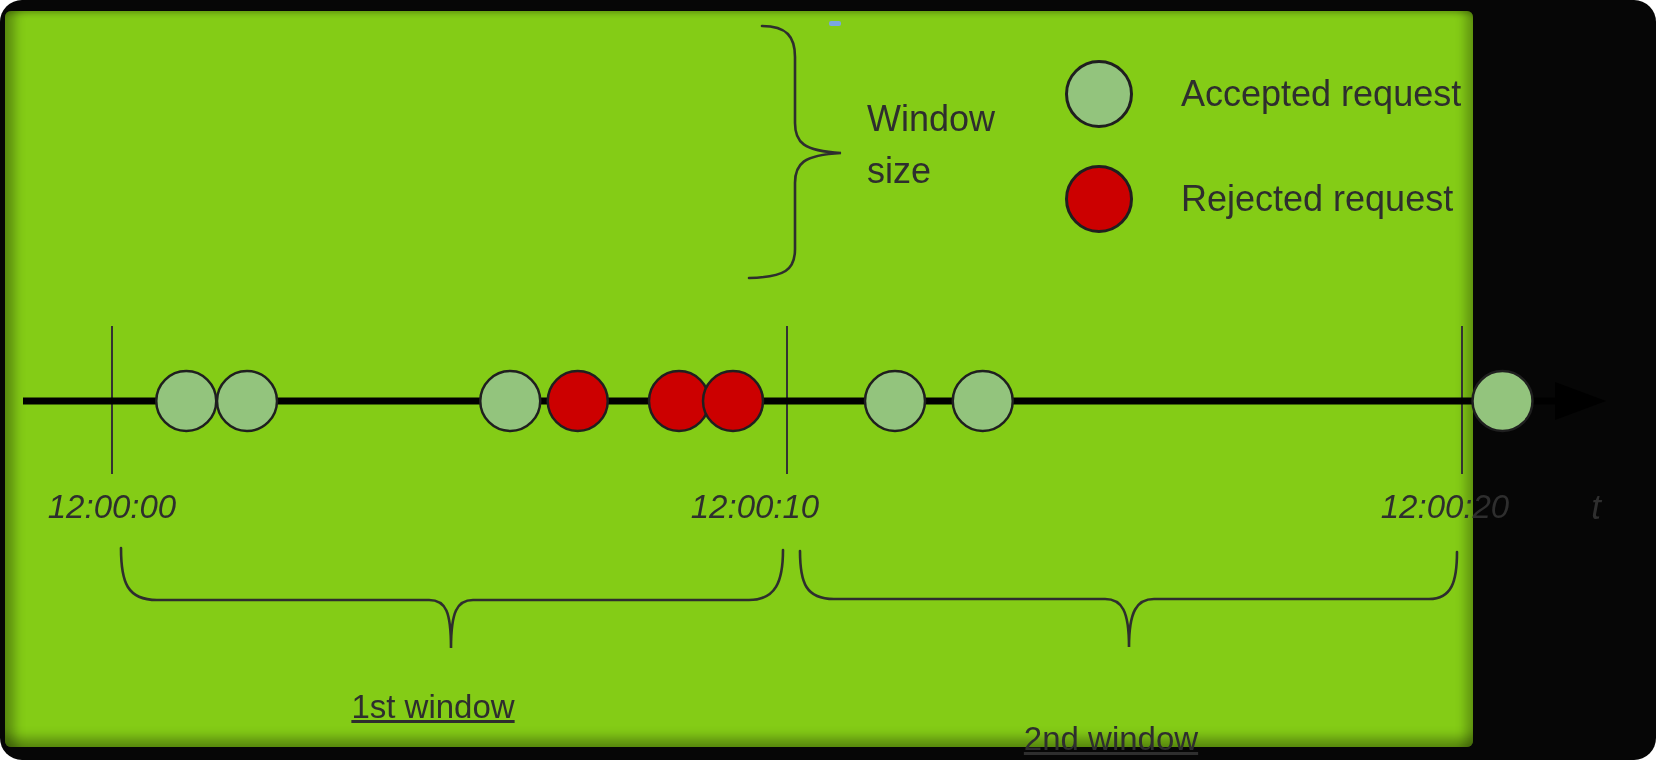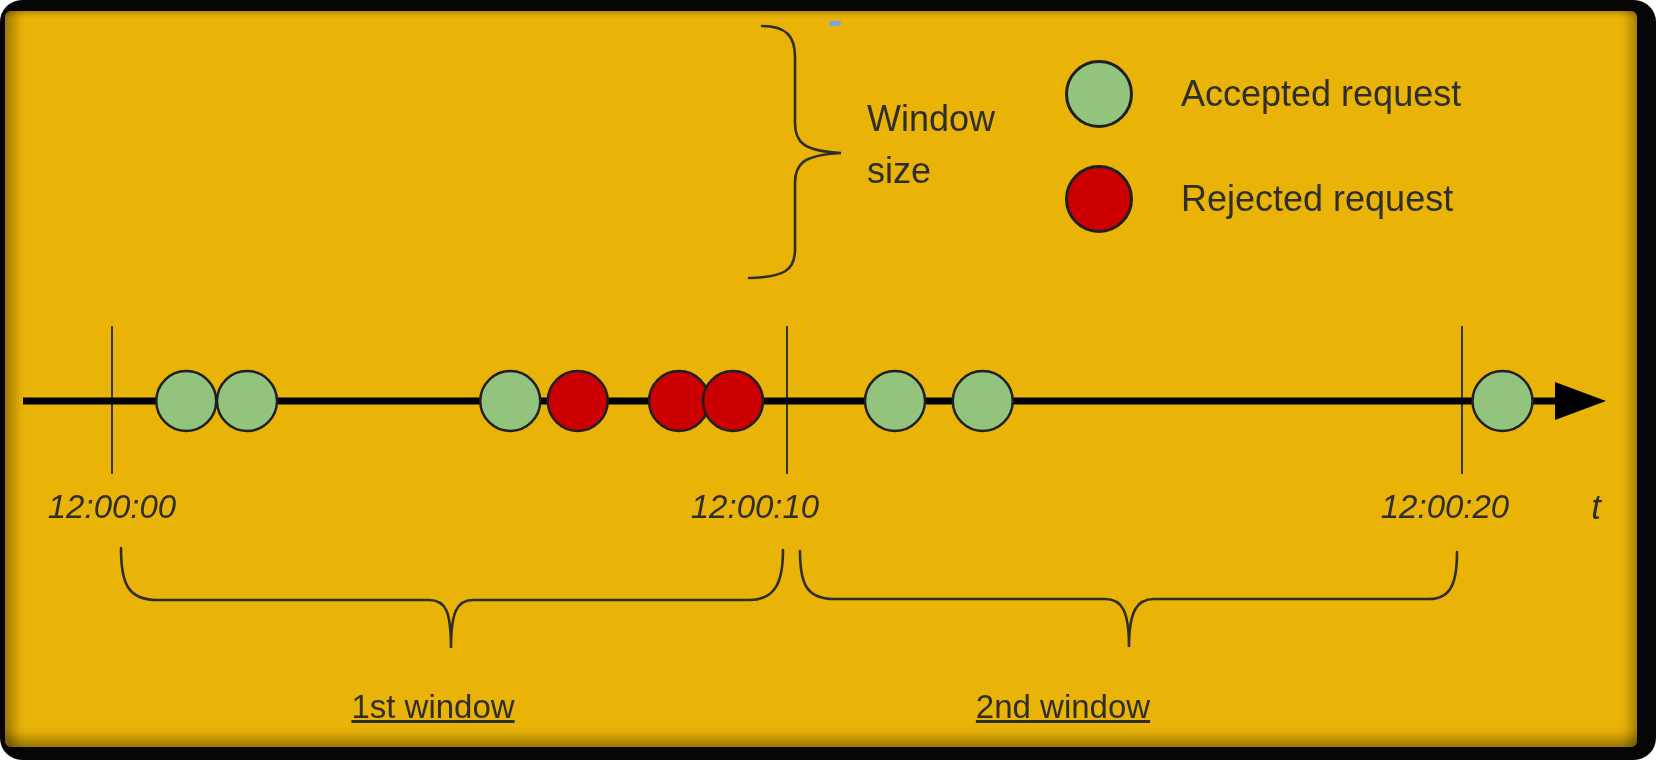--- a/index.html
+++ b/index.html
@@ -20,23 +20,23 @@
     position: absolute;
     inset: 0;
     background: #060606;
     border-radius: 22px;
   }
   
   #canvas {
     position: absolute;
     left: 5px;
     top: 11px;
-    width: 1632px;
+    width: 1468px;
     height: 736px;
-    background: #eab308;
+    background: #84cc16;
     border-radius: 6px;
     box-shadow:
       inset 18px 0 12px -9px rgba(0,0,0,0.32),
       inset 0 7px 5px -4px rgba(0,0,0,0.20),
       inset -15px 0 11px -8px rgba(0,0,0,0.28),
       inset 0 -18px 12px -9px rgba(0,0,0,0.32);
   }
   #diagram-svg {
     position: absolute;
     left: 0; top: 0;
@@ -161,15 +161,15 @@
 
     <div id="tick-labels">
         <div class="tick-label" style="left: 107px;">12:00:00</div>
         <div class="tick-label" style="left: 750px;">12:00:10</div>
         <div class="tick-label" style="left: 1440px;">12:00:20</div>
       </div>
 
     <div id="t-label" class="tick-label">t</div>
 
     <div class="window-label" style="left:428px;">1st window</div>
-    <div class="window-label" style="left:1058px;">2nd window</div>
+    <div class="window-label" style="left:1106px;margin-top:32px;">2nd window</div>
   </div>
 </div>
 
 </body></html>

